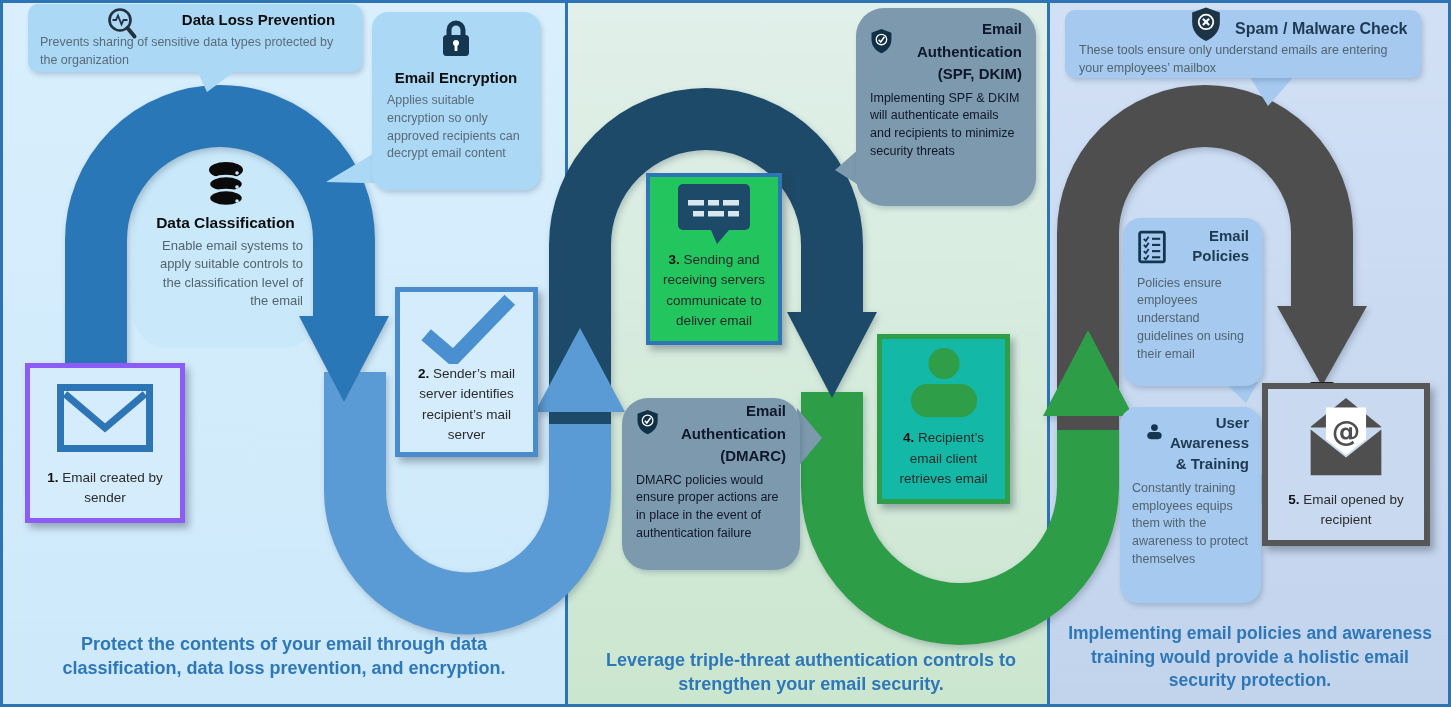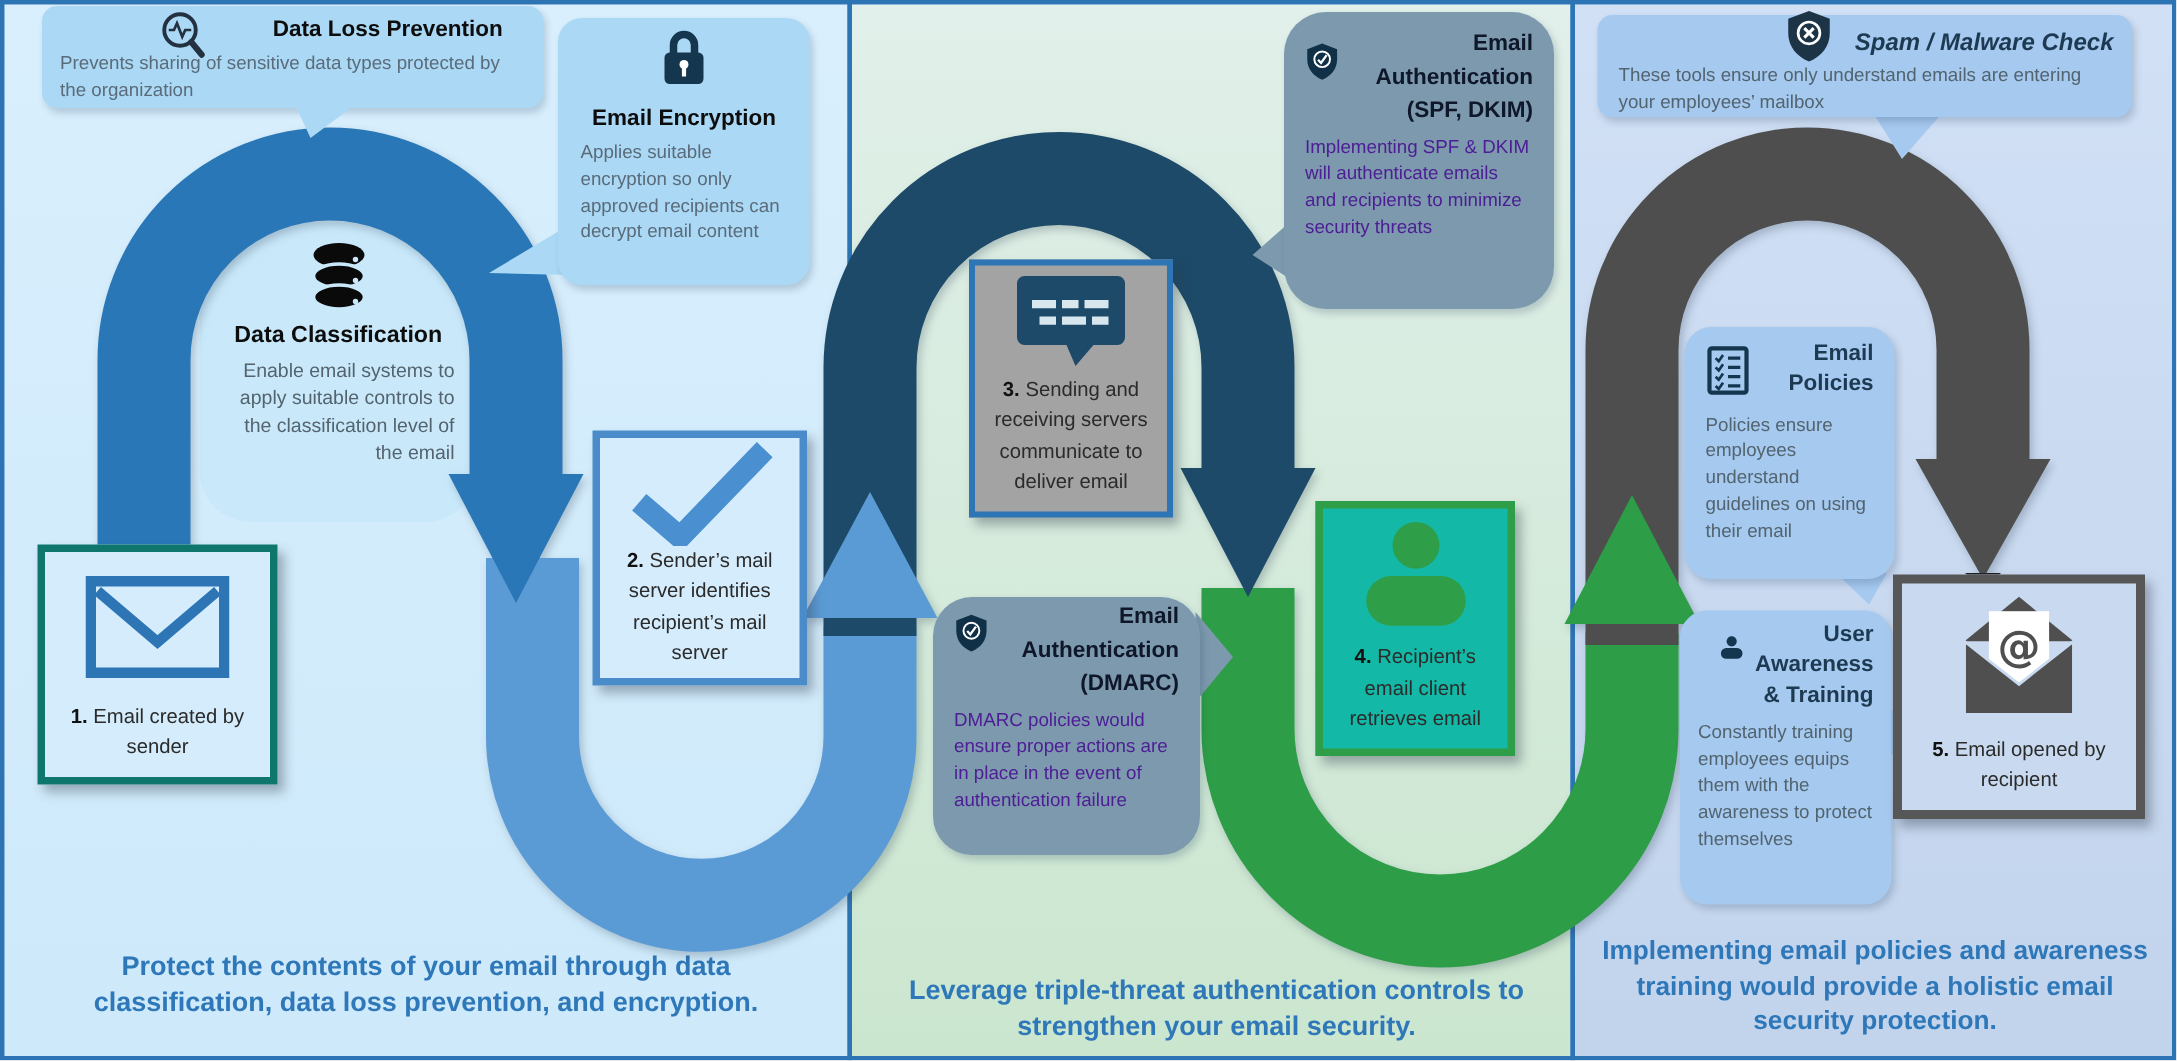--- a/index.html
+++ b/index.html
@@ -17,21 +17,21 @@
   .tails{z-index:4;}
   
   .bubble{position:absolute;box-sizing:border-box;z-index:5;
           box-shadow:2px 3px 5px rgba(40,70,100,.22);}
   .bubble .title{font-weight:bold;}
   .bubble .body{font-size:12.5px;line-height:1.42;color:#5a6b7a;}
   .b-blue1{background:#abd9f5;}
   .b-blue1 .title{color:#0d0d0d;font-size:15px;}
   .b-slate{background:#7d99ad;}
   .b-slate .title{color:#0f172a;font-size:15px;line-height:1.5;}
-  .b-slate .body{color:#4c1d95;}
+  .b-slate .body{color:#0f172a;}
   .b-peri{background:#a6c9ef;}
   .b-peri .title{color:#1e3a52;font-size:15px;line-height:1.35;}
   .b-peri .body{color:#52646f;}
   .bubble.dlp{left:28px;top:4px;width:334px;height:68px;border-radius:10px;z-index:2;}
   .bubble.dlp .title{position:absolute;left:135px;right:8px;top:7px;text-align:center;}
   .bubble.dlp .icon{position:absolute;left:78px;top:3px;}
   .bubble.dlp .body{position:absolute;left:12px;top:30px;right:10px;}
   .bubble.enc{left:372px;top:12px;width:168px;height:178px;border-radius:16px;text-align:center;}
   .bubble.enc .icon{margin-top:6px;}
   .bubble.enc .title{display:block;margin-top:7px;}
@@ -42,37 +42,37 @@
   .bubble.cls .title{display:block;color:#0d0d0d;font-size:15.5px;font-weight:bold;margin-top:2px;}
   .bubble.cls .body{text-align:right;padding:5px 15px 0 10px;font-size:13px;color:#54646f;}
   .bubble.spf{left:856px;top:8px;width:180px;height:198px;border-radius:28px;}
   .bubble.dmarc{left:622px;top:398px;width:178px;height:172px;border-radius:26px;}
   .hdr{display:flex;align-items:flex-start;padding:10px 14px 0 14px;}
   .hdr .title{margin-left:auto;text-align:right;max-width:132px;}
   .bubble.spf .body,.bubble.dmarc .body{padding:4px 14px 0 14px;}
   .bubble.dmarc .hdr{padding-top:2px;}
   .bubble.spam{left:1065px;top:10px;width:356px;height:68px;border-radius:10px;}
   .bubble.spam .icon{position:absolute;left:125px;top:-4px;}
-  .bubble.spam .title{position:absolute;left:170px;right:12px;top:8px;text-align:right;font-size:16px;font-style:italic;}
+  .bubble.spam .title{position:absolute;left:170px;right:12px;top:8px;text-align:left;font-size:16px;}
   .bubble.spam .body{position:absolute;left:14px;top:32px;right:8px;}
   .bubble.pol{left:1123px;top:218px;width:140px;height:168px;border-radius:18px;}
   .bubble.pol .hdr{padding:8px 14px 0 15px;align-items:flex-end;}
   .bubble.pol .body{padding:8px 8px 0 14px;}
   .bubble.awr{left:1120px;top:407px;width:141px;height:196px;border-radius:18px;}
   .bubble.awr .hdr{padding:6px 12px 0 26px;}
   .bubble.awr .body{padding:6px 6px 0 12px;}
   
   .stepbox{position:absolute;box-sizing:border-box;z-index:6;display:flex;flex-direction:column;
            align-items:center;box-shadow:4px 5px 7px rgba(50,60,75,.38);}
   .stepbox .ic{flex:1;display:flex;align-items:center;justify-content:center;}
   .stepbox .lbl{margin:0 4px 10px 4px;text-align:center;font-size:13.5px;line-height:1.5;color:#2b2b2b;}
   .stepbox .lbl .num{font-weight:bold;color:#111;}
-  .box1{left:25px;top:363px;width:160px;height:160px;border:5px solid #0f766e;background:#d4ecfc;}
+  .box1{left:25px;top:363px;width:160px;height:160px;border:5px solid #8b5cf6;background:#d4ecfc;}
   .box2{left:395px;top:287px;width:143px;height:170px;border:5px solid #4a8cc9;background:#d4ecfc;}
-  .box3{left:646px;top:173px;width:136px;height:172px;border:4px solid #2e75b6;background:#a3a3a3;}
+  .box3{left:646px;top:173px;width:136px;height:172px;border:4px solid #2e75b6;background:#22c55e;}
   .box4{left:877px;top:288px;width:133px;height:170px;border:5px solid #2f9e48;background:#14b8a6;margin-top:46px;}
   .box5{left:1262px;top:383px;width:168px;height:163px;border:6px solid #575757;background:#c9daf0;}
   
   .caption{position:absolute;z-index:2;text-align:center;font-weight:bold;color:#2e77b8;
            font-size:18px;line-height:1.35;}
   .cap1{left:30px;top:632px;width:508px;}
   .cap2{left:585px;top:648px;width:452px;}
   .cap3{left:1066px;top:622px;width:368px;font-size:17.5px;}
 </style>
 </head>

